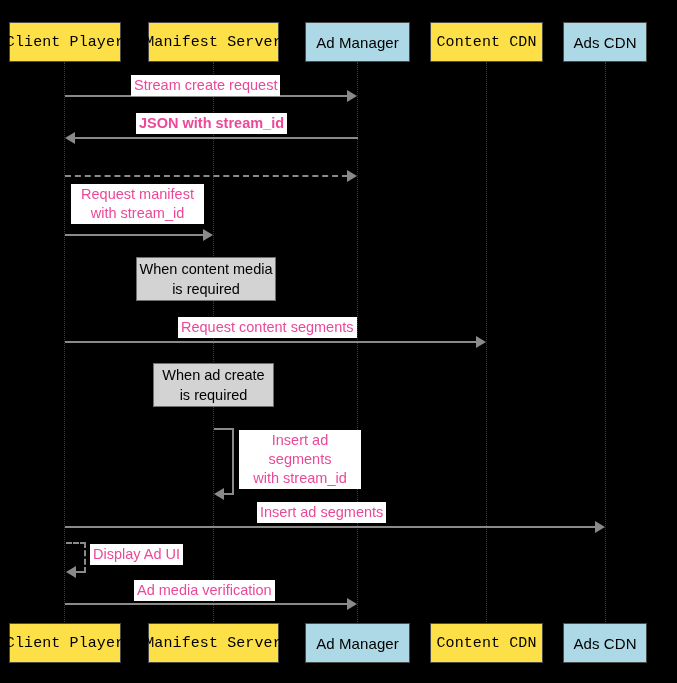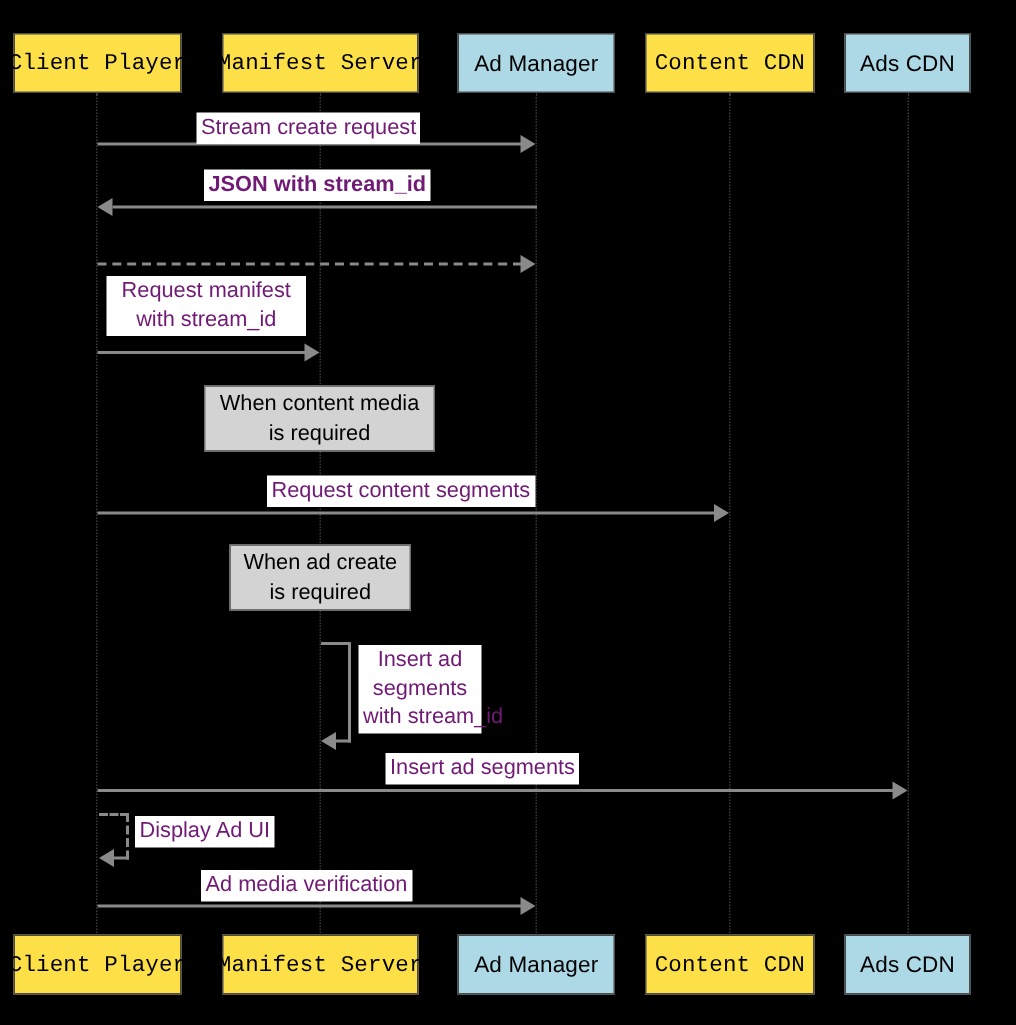--- a/index.html
+++ b/index.html
@@ -50,21 +50,21 @@
     height: 0;
     border-top: 6px solid transparent;
     border-bottom: 6px solid transparent;
   }
   .arrow-head.right { border-left: 10px solid #8a8a8a; }
   .arrow-head.left  { border-right: 10px solid #8a8a8a; }
 
   .msg-label {
     position: absolute;
     background: #ffffff;
-    color: #701a75;
+    color: #ec4899;
     font-size: 14.5px;
     line-height: 19px;
     padding: 1px 3px;
     text-align: center;
     white-space: pre;
     box-sizing: border-box;
   }
 
   .note-box {
     position: absolute;
@@ -132,35 +132,35 @@
   <div class="msg-label" style="left:136px; top:113px;font-weight:bold;">JSON with stream_id</div>
 
   <div class="msg-line dashed" style="left:65px; top:175px; width:283px;"></div>
   <div class="arrow-head right" style="left:347px; top:170px;"></div>
 
   <div class="msg-line" style="left:65px; top:234px; width:139px;"></div>
   <div class="arrow-head right" style="left:203px; top:229px;"></div>
   <div class="msg-label" style="left:71px; top:184px; width:133px;">Request manifest
 with stream_id</div>
 
-  <div class="note-box" style="left:136px; top:257px; width:154px; height:44px;">When content media
+  <div class="note-box" style="left:136px; top:257px; width:140px; height:44px;">When content media
 is required</div>
 
   <div class="msg-line" style="left:65px; top:341px; width:412px;"></div>
   <div class="arrow-head right" style="left:476px; top:336px;"></div>
   <div class="msg-label" style="left:178px; top:317px;">Request content segments</div>
 
   <div class="note-box" style="left:153px; top:363px; width:121px; height:44px;">When ad create
 is required</div>
 
   <div class="loop-seg loop-top" style="left:214px; top:428px; width:20px;"></div>
   <div class="loop-seg loop-right" style="left:232px; top:428px; height:67px;"></div>
   <div class="loop-seg loop-bottom" style="left:224px; top:493px; width:10px;"></div>
   <div class="arrow-head left" style="left:214px; top:488px;"></div>
-  <div class="msg-label" style="left:239px; top:430px; width:82px;">Insert ad
+  <div class="msg-label" style="left:239px; top:430px; width:122px;">Insert ad
 segments
 with stream_id</div>
 
   <div class="msg-line" style="left:65px; top:526px; width:531px;"></div>
   <div class="arrow-head right" style="left:595px; top:521px;"></div>
   <div class="msg-label" style="left:257px; top:502px;">Insert ad segments</div>
 
   <div class="loop-seg loop-top dash" style="left:66px; top:542px; width:20px;"></div>
   <div class="loop-seg loop-right dash" style="left:84px; top:542px; height:31px;"></div>
   <div class="loop-seg loop-bottom dash" style="left:76px; top:571px; width:10px;"></div>

